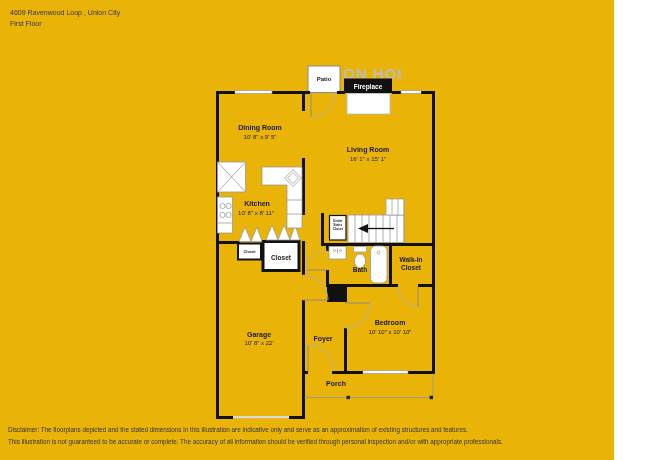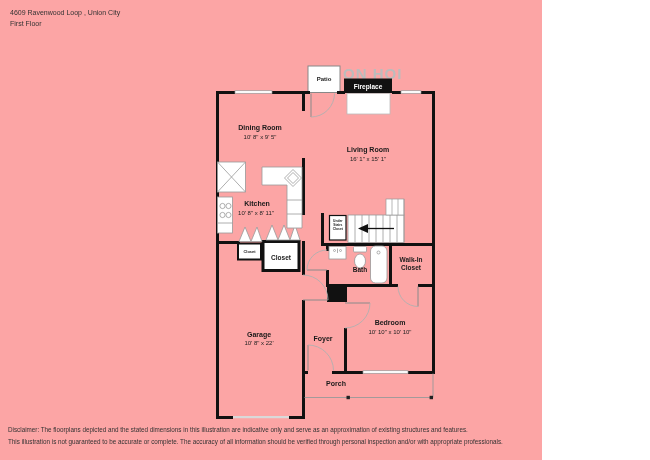--- a/index.html
+++ b/index.html
@@ -1,16 +1,16 @@
 <!DOCTYPE html>
 <html><head>
 <meta charset="utf-8">
 <style>
   html,body{margin:0;padding:0;background:#fff;}
-  .page{position:relative;width:542px;height:460px;background:#fca5a5;overflow:hidden;
+  .page{position:relative;width:614px;height:460px;background:#eab308;overflow:hidden;
         font-family:"Liberation Sans", sans-serif;color:#222;}
   .header{position:absolute;left:10px;top:8px;line-height:1.5;}
   .header .addr{font-size:7px;color:#333;}
   .header .floor{font-size:7px;color:#333;}
   .footer{position:absolute;left:8px;top:424px;line-height:1.85;white-space:nowrap;}
   .footer div{font-size:6.3px;color:#333;}
   svg text{font-family:"Liberation Sans", sans-serif;}
   .room-name{font-size:7px;font-weight:bold;fill:#1a1a1a;text-anchor:middle;}
   .room-dims{font-size:6px;fill:#222;text-anchor:middle;}
   .small-name{font-size:6.5px;font-weight:bold;fill:#1a1a1a;text-anchor:middle;}

